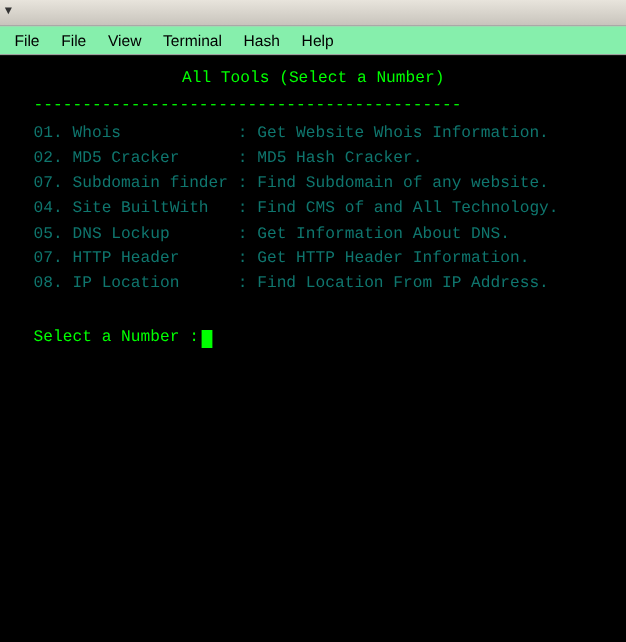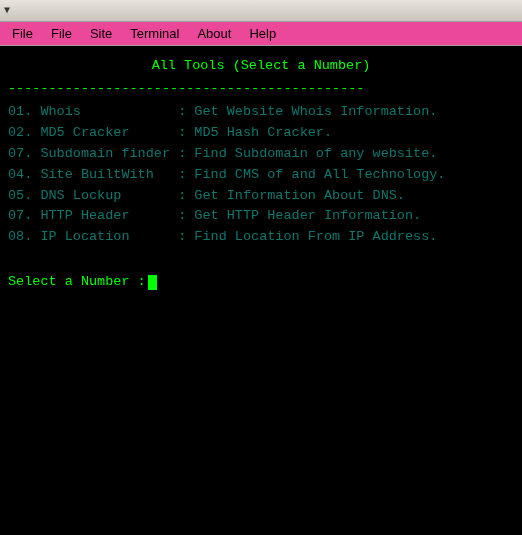--- a/index.html
+++ b/index.html
@@ -30,42 +30,42 @@
       border-bottom: 1px solid #a0a0a0;
     }
 
     .title-bar-arrow {
       font-size: 10px;
       color: #333;
       cursor: pointer;
     }
 
     .menu-bar {
-      background: #ec4899;
+      background: #86efac;
       display: flex;
       align-items: center;
       height: 24px;
       padding: 0 4px;
       border-bottom: 1px solid #a0a0a0;
       gap: 2px;
     }
 
     .menu-item {
       padding: 2px 8px;
       font-size: 13px;
       color: #000;
       cursor: pointer;
       font-family: Arial, sans-serif;
     }
 
     .terminal-area {
       background: #000000;
       width: 100%;
       height: calc(535px - 46px);
-      padding: 10px 8px;
+      padding: 10px 28px;
       color: #00ff00;
       font-family: 'Courier New', Courier, monospace;
       font-size: 13.5px;
       line-height: 1.55;
     }
 
     .terminal-title {
       text-align: center;
       color: #00ff00;
       margin-bottom: 2px;
@@ -109,23 +109,23 @@
 </head>
 <body>
 
 <div class="window-chrome">
   <div class="title-bar">
     <span class="title-bar-arrow">▼</span>
   </div>
   <div class="menu-bar">
     <span class="menu-item">File</span>
     <span class="menu-item">File</span>
-    <span class="menu-item">Site</span>
+    <span class="menu-item">View</span>
     <span class="menu-item">Terminal</span>
-    <span class="menu-item">About</span>
+    <span class="menu-item">Hash</span>
     <span class="menu-item">Help</span>
   </div>
 </div>
 
 <div class="terminal-area">
   <div class="terminal-title">All Tools (Select a Number)</div>
   <div class="divider">--------------------------------------------</div>
   <div class="tool-list" id="tool-list">
       <div class="tool-row">01. Whois            : Get Website Whois Information.</div>
       <div class="tool-row">02. MD5 Cracker      : MD5 Hash Cracker.</div>

